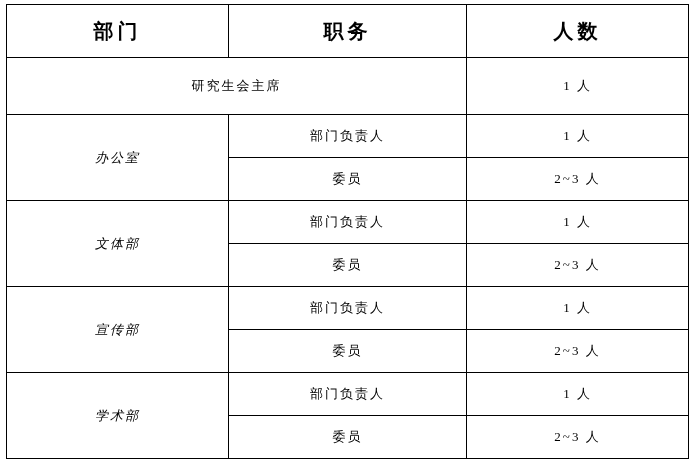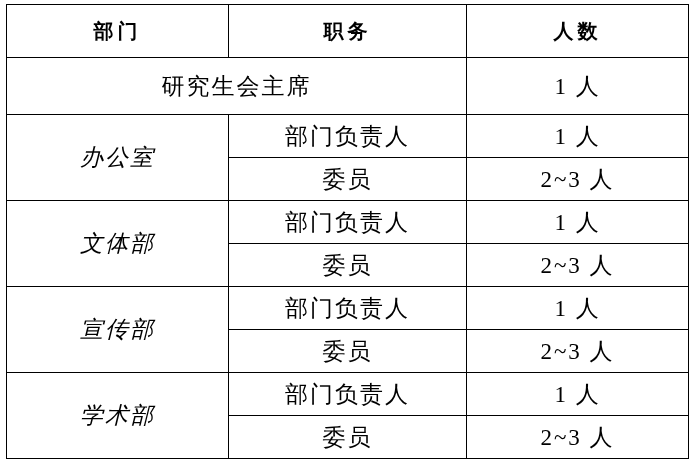--- a/index.html
+++ b/index.html
@@ -24,21 +24,21 @@
     border-collapse: collapse;
     table-layout: fixed;
     width: 682px;
     margin: 4px 0 6px 6px;
     border-radius: 28px;
   }
   table.org-table td {
     border: 1px solid #000000;
     text-align: center;
     vertical-align: middle;
-    font-size: 23px;
+    font-size: 13px;
     font-family: "Liberation Serif", serif;
     letter-spacing: 2px;
     padding: 0;
   }
   .col-dept { width: 222px; }
   .col-role { width: 238px; }
   .col-count { width: 222px; }
 
   tr.header-row td {
     height: 52px;

